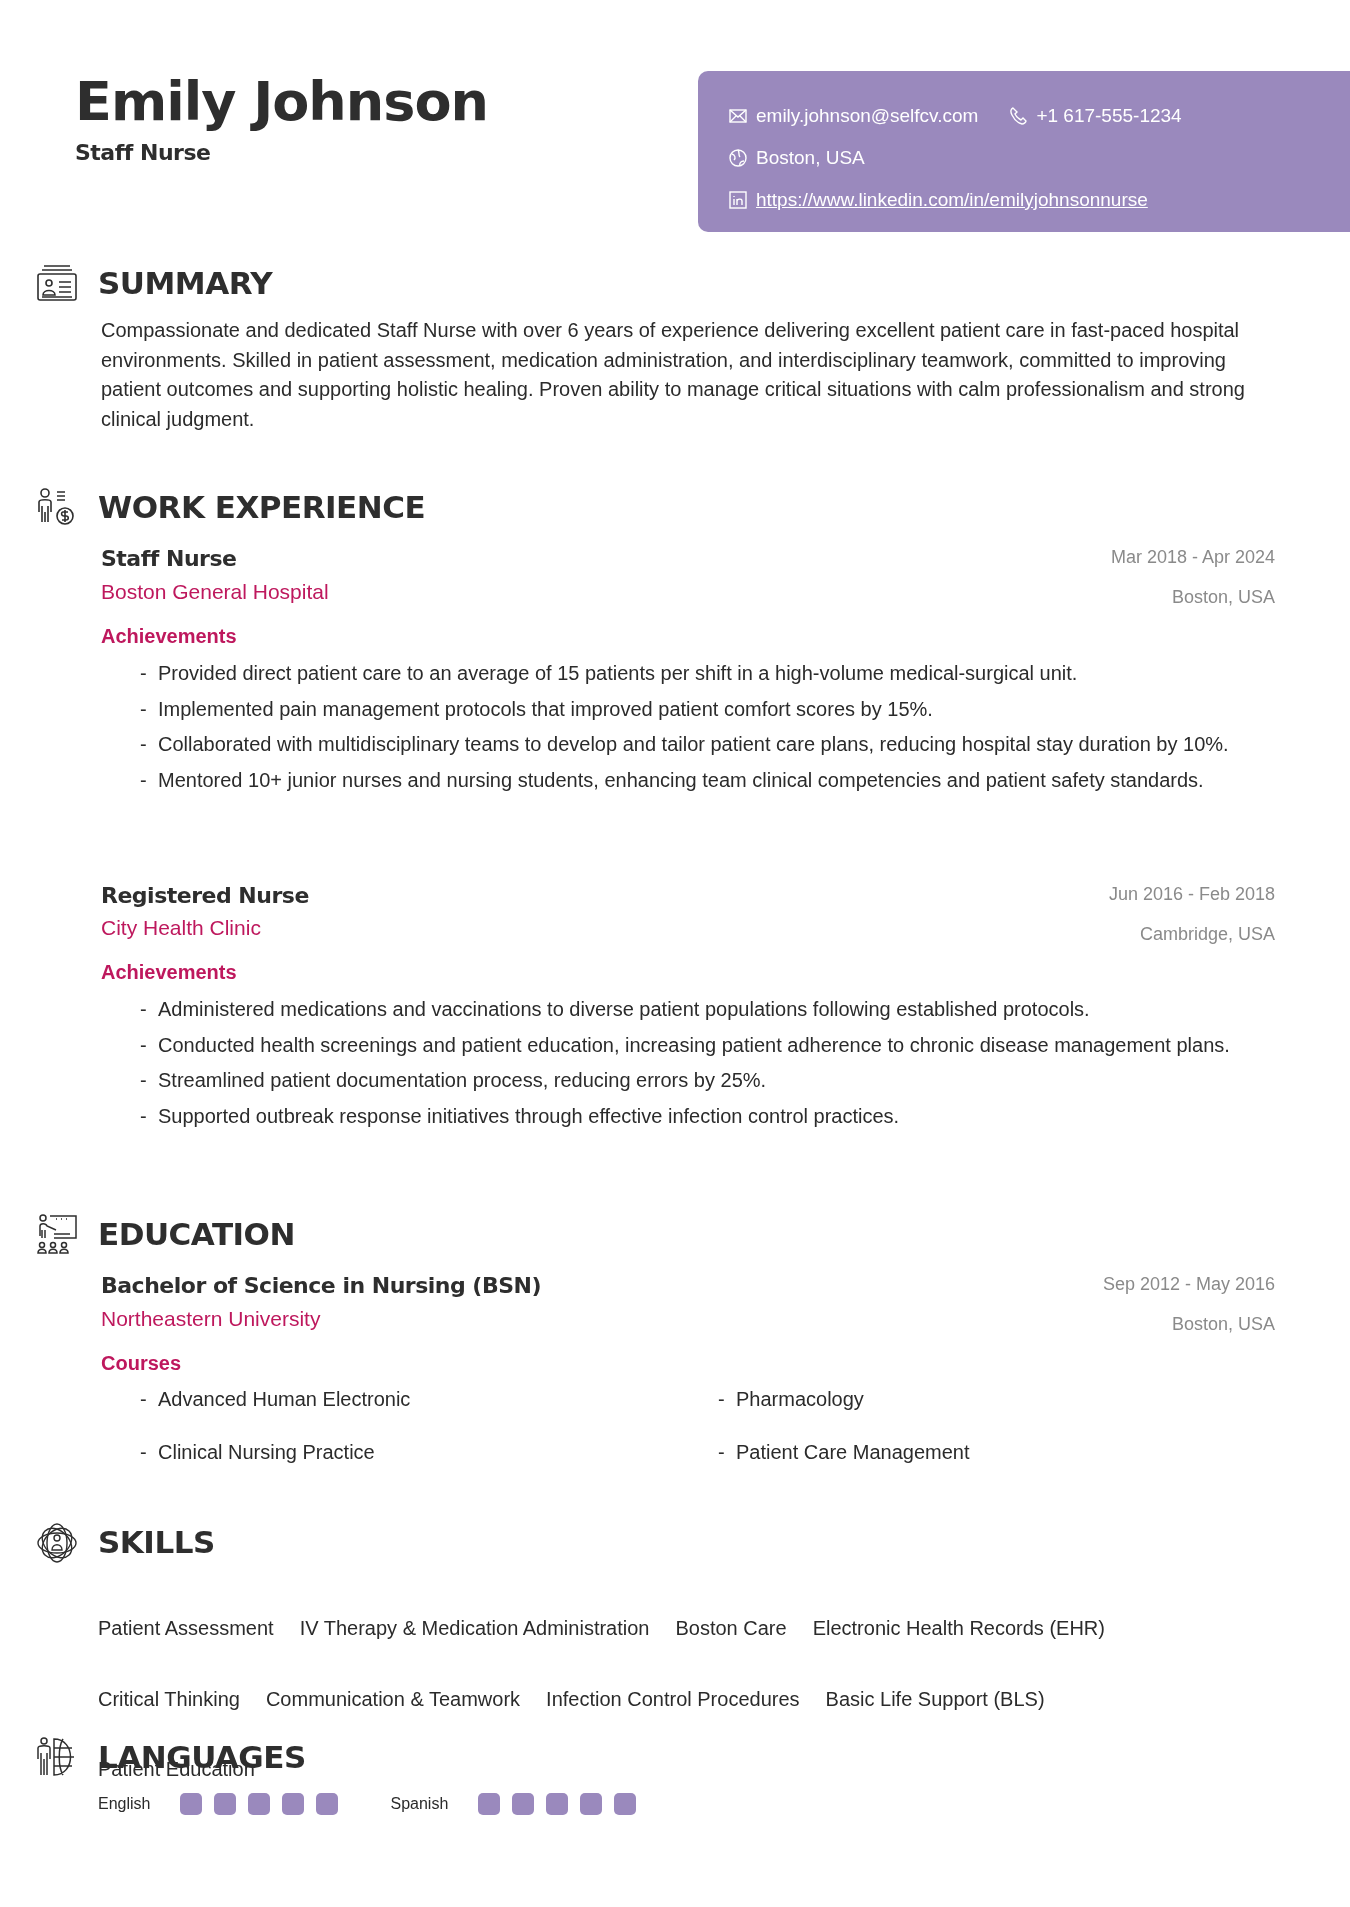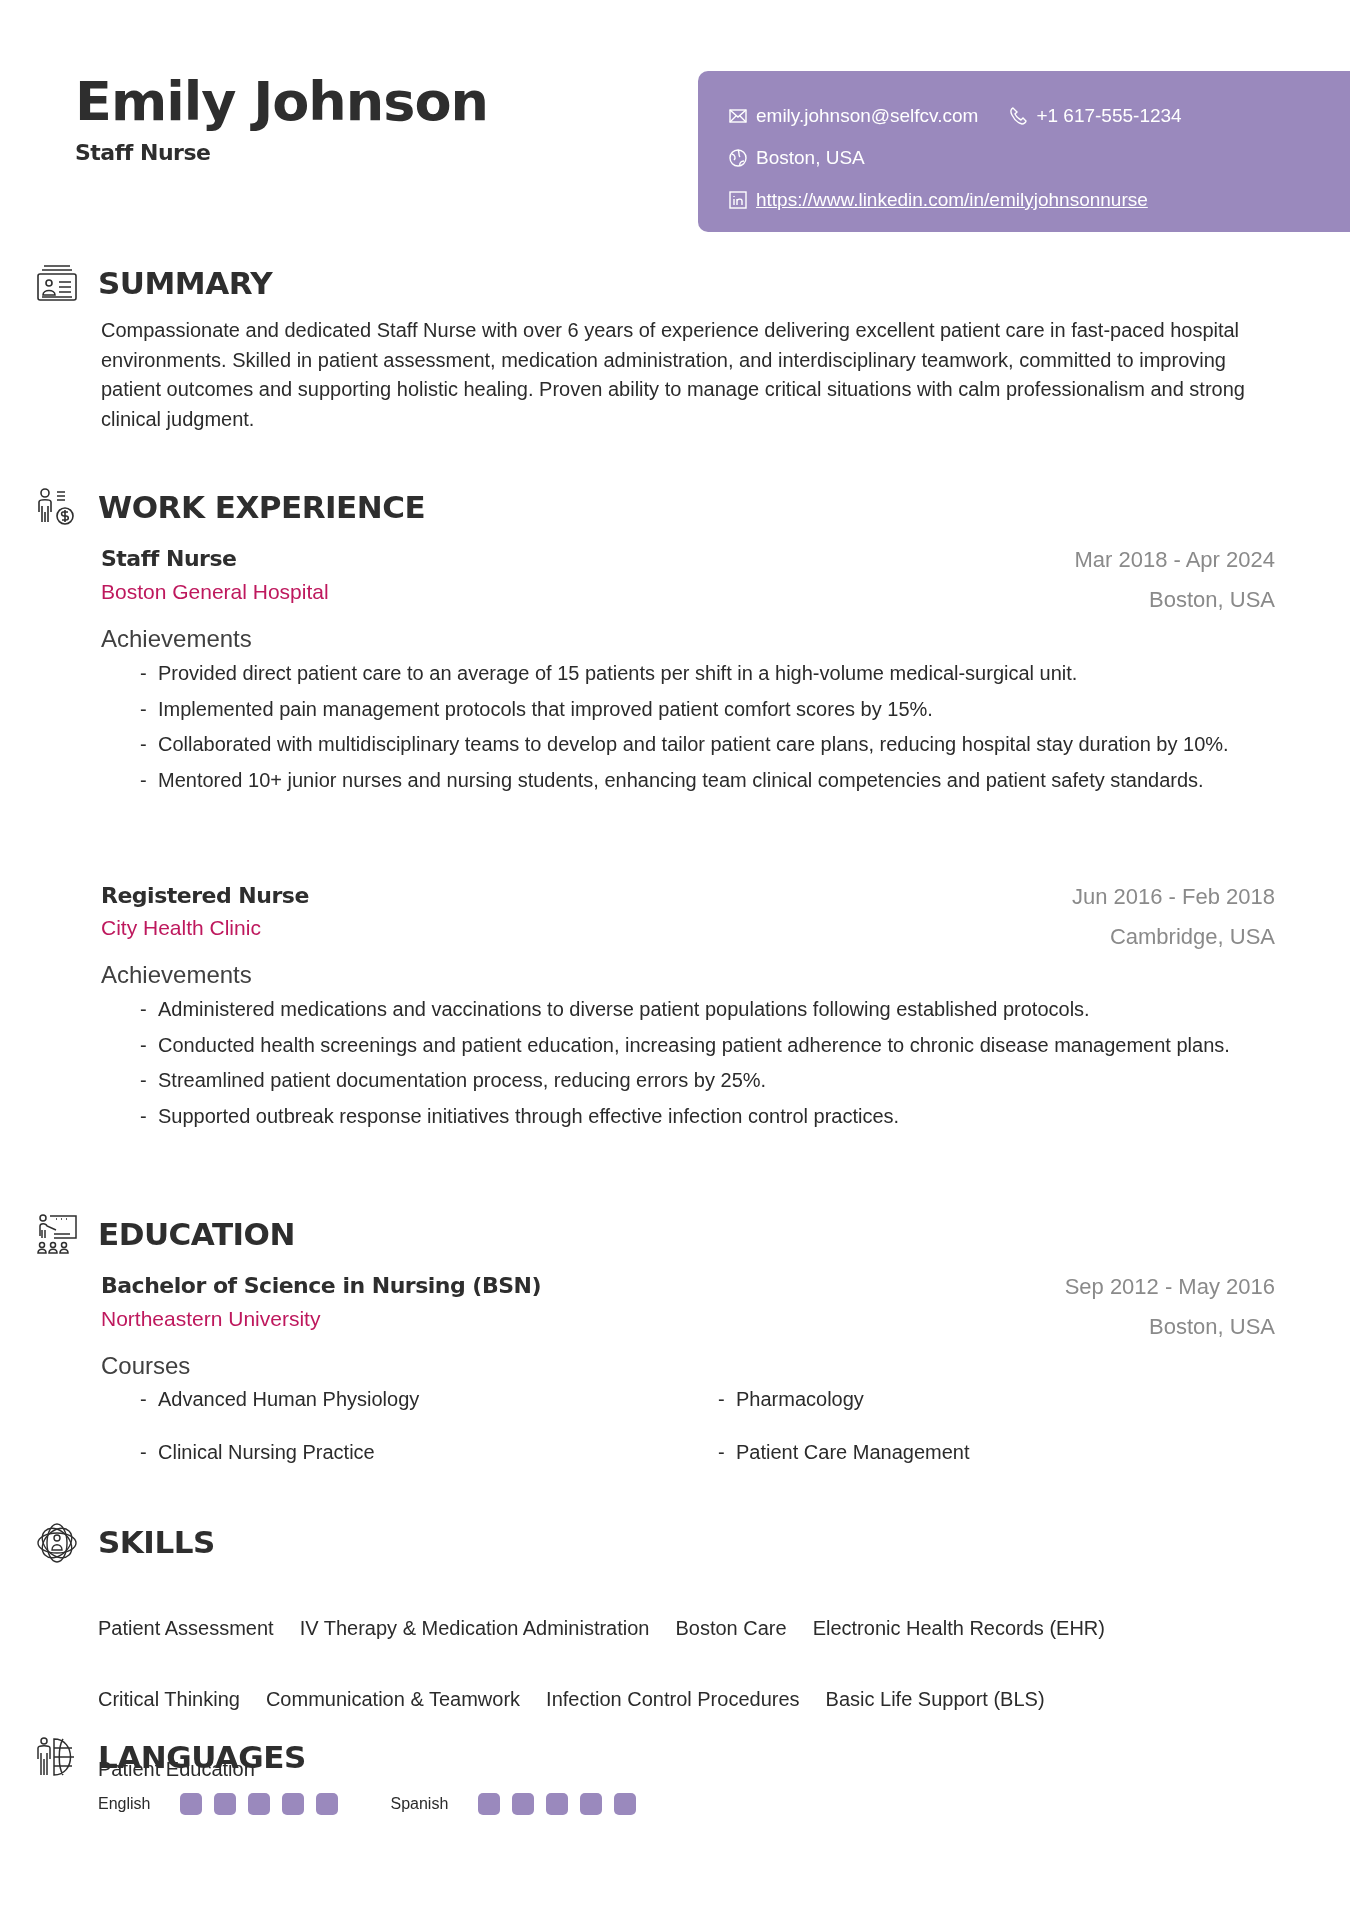--- a/index.html
+++ b/index.html
@@ -15,22 +15,22 @@
   .contact-item svg { width: 20px; height: 20px; margin-right: 8px; flex: none; }
   .contact-link { color: #fff; text-decoration: underline; }
 
   .section-icon { position: absolute; left: 36px; width: 42px; height: 42px; }
   .section-title { position: absolute; left: 98px; font-size: 31px; font-weight: 700; color: #2e2e2e; font-family: "DejaVu Sans", sans-serif; letter-spacing: -0.5px; }
 
   .summary-text { position: absolute; left: 101px; top: 316px; width: 1180px; font-size: 20px; line-height: 29.6px; color: #2b2b2b; }
 
   .entry-title { position: absolute; left: 101px; font-size: 22px; font-weight: 700; color: #2e2e2e; font-family: "DejaVu Sans", sans-serif; letter-spacing: -0.5px; }
   .entry-org { position: absolute; left: 101px; font-size: 21px; color: #be185d; }
-  .entry-date, .entry-loc { position: absolute; right: 75px; font-size: 22px; color: #8a8a8a; text-align: right; }
-  .sub-label { position: absolute; left: 101px; font-size: 24px; font-weight: 400; color: #404040; }
+  .entry-date, .entry-loc { position: absolute; right: 75px; font-size: 18px; color: #8a8a8a; text-align: right; }
+  .sub-label { position: absolute; left: 101px; font-size: 20px; font-weight: 700; color: #be185d; }
   .bullets { position: absolute; left: 140px; width: 1100px; font-size: 20px; line-height: 29.6px; color: #2b2b2b; list-style: none; }
   .bullets li { position: relative; padding-left: 18px; margin-bottom: 6px; }
   .bullets li::before { content: "-"; position: absolute; left: 0; }
 
   .courses { position: absolute; left: 140px; top: 1385px; width: 1100px; display: grid; grid-template-columns: 578px 1fr; row-gap: 24px; font-size: 20px; line-height: 29px; }
   .courses div { padding-left: 18px; position: relative; }
   .courses div::before { content: "-"; position: absolute; left: 0; }
 
   .skills { position: absolute; left: 98px; top: 1577px; width: 1200px; font-size: 20px; line-height: 38.5px; color: #2b2b2b; }
   .skills span { margin-right: 26px; display: inline-block; margin-top: 32px; }
@@ -131,21 +131,21 @@
     <circle cx="28" cy="31" r="2.5"></circle>
     <path d="M2 39 C2 34 10 34 10 39 Z M13 39 C13 34 21 34 21 39 Z M24 39 C24 34 32 34 32 39 Z"></path>
 </svg>
 <div class="section-title" style="top:1216px;">EDUCATION</div>
 <div class="entry-title" style="top:1273px;">Bachelor of Science in Nursing (BSN)</div>
 <div class="entry-org" style="top:1307px;">Northeastern University</div>
 <div class="entry-date" style="top:1274px;">Sep 2012 - May 2016</div>
 <div class="entry-loc" style="top:1314px;">Boston, USA</div>
 <div class="sub-label" style="top:1352px;">Courses</div>
 <div class="courses">
-  <div>Advanced Human Physiology</div>
+  <div>Advanced Human Electronic</div>
   <div>Pharmacology</div>
   <div>Clinical Nursing Practice</div>
   <div>Patient Care Management</div>
 </div>
 
 <svg class="section-icon" style="top:1522px;" viewBox="0 0 42 42" fill="none" stroke="#2e2e2e" stroke-width="1.4">
   <ellipse cx="21" cy="21" rx="19" ry="10"></ellipse>
     <ellipse cx="21" cy="21" rx="10" ry="19"></ellipse>
     <ellipse cx="21" cy="21" rx="17" ry="12" transform="rotate(45 21 21)"></ellipse>
     <ellipse cx="21" cy="21" rx="17" ry="12" transform="rotate(-45 21 21)"></ellipse>

